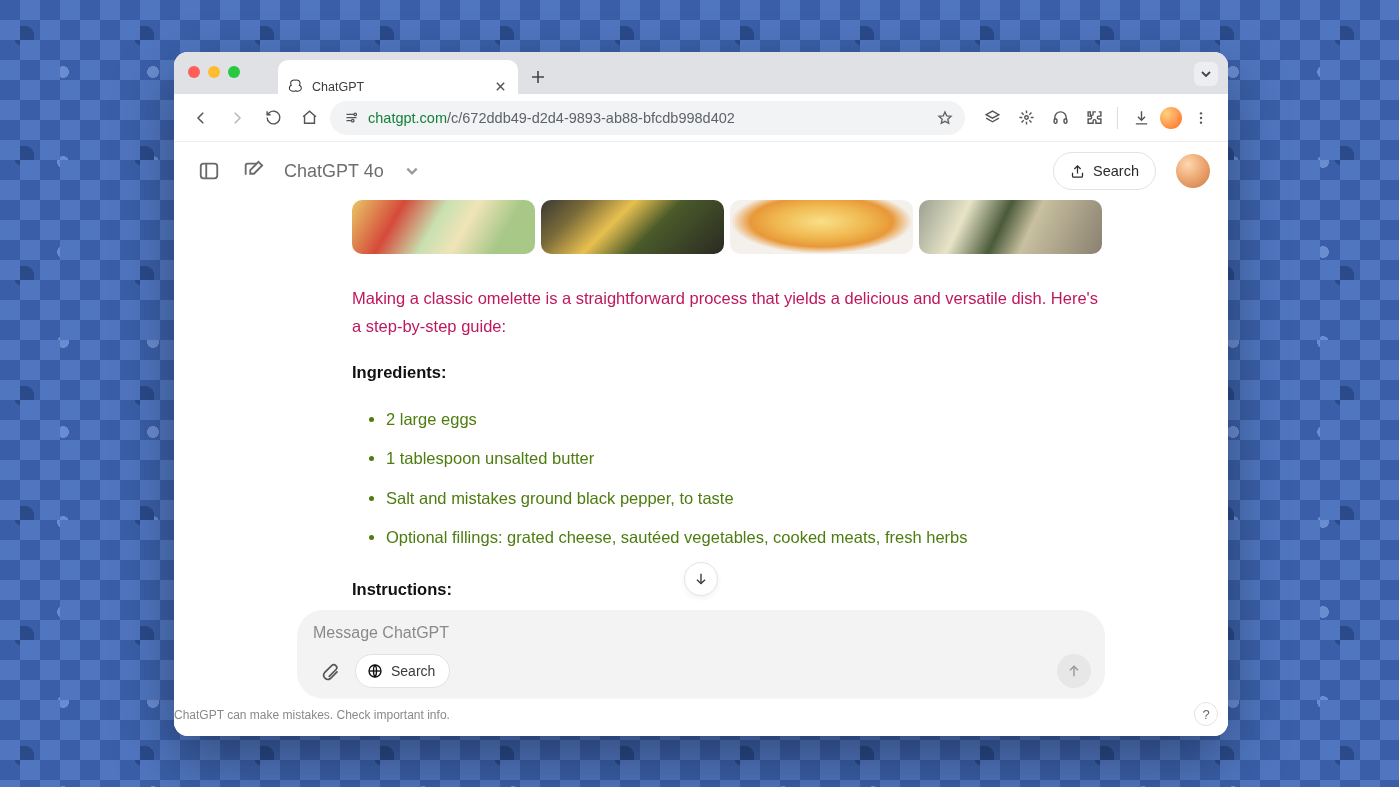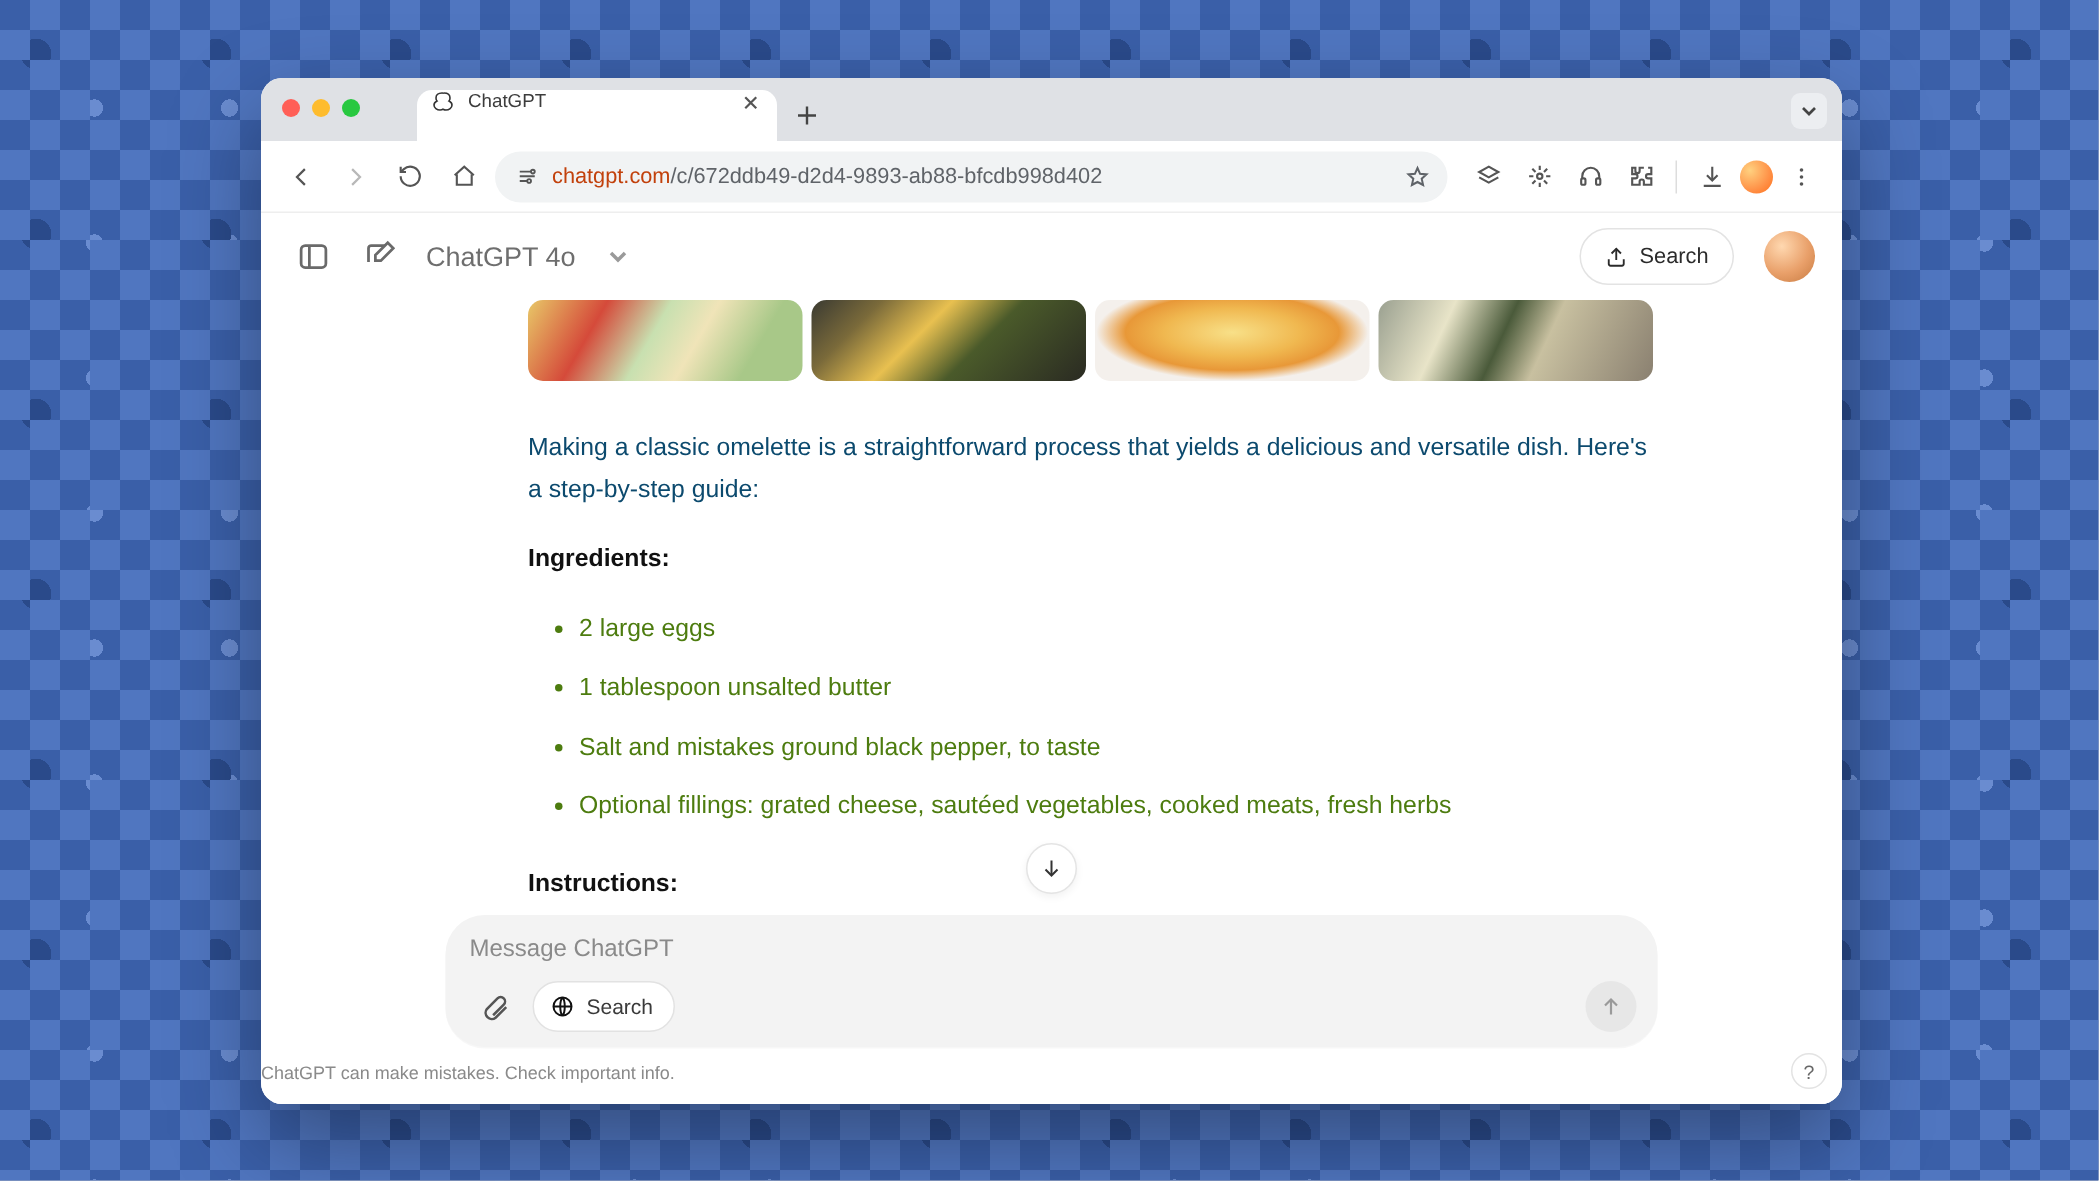--- a/index.html
+++ b/index.html
@@ -46,21 +46,21 @@
     position: relative;
   }
   .traffic { position: absolute; left: 14px; top: 14px; display:flex; gap:8px; }
   .tl { width:12px; height:12px; border-radius:50%; }
   .tl.r { background:#ff5f57; } .tl.y{background:#febc2e;} .tl.g{background:#28c840;}
   .tab {
     margin-left: 96px;
     height: 34px; min-width: 240px;
     background:#fff;
     border-radius:10px 10px 0 0;
-    display:flex; align-items:flex-start;
+    display:flex; align-items:flex-end;
     gap:8px; padding:0 10px;
     font-size:12.5px; color:#3c3c3c;
   }
   .tab .favicon { width:16px; height:16px; display:flex; align-items:center; justify-content:center; }
   .tab .title { flex:1; white-space:nowrap; overflow:hidden; text-overflow:ellipsis; }
   .tab .x { width:16px; height:16px; color:#555; display:flex;align-items:center;justify-content:center; border-radius:50%; }
   .newtab { width:28px; height:28px; display:flex;align-items:center;justify-content:center; color:#444; margin-left:6px; margin-bottom:3px;}
   .tabsdrop { position:absolute; right:10px; top:10px; width:24px; height:24px; border-radius:6px; background:#eceef1; display:flex;align-items:center;justify-content:center; color:#444;}
 
   
@@ -72,21 +72,21 @@
   }
   .tbtn { width:30px; height:30px; display:flex;align-items:center;justify-content:center; color:#555; border-radius:50%; }
   .tbtn.dis { color:#b8b8b8; }
   .omnibox {
     flex:1; height:34px; background:#f1f3f4; border-radius:17px;
     display:flex; align-items:center; gap:8px; padding:0 12px;
     font-size:14.5px; color:#3c3c3c;
   }
   .omnibox .left-ico { width:18px;height:18px; color:#555; display:flex;align-items:center;justify-content:center;}
   .omnibox .url { flex:1; white-space:nowrap; overflow:hidden; }
-  .omnibox .url .host { color:#c2410c; }
+  .omnibox .url .host { color:#15803d; }
   .omnibox .url .path { color:#5f6368; }
   .omnibox .star { color:#5f6368; }
   .rcluster { display:flex; align-items:center; gap:4px; margin-left:6px; }
   .sep { width:1px; height:22px; background:#ddd; margin:0 4px;}
   .avatar-sm {
     width:22px;height:22px;border-radius:50%;
     background: radial-gradient(circle at 30% 30%, #ffd180, #ff9248 60%, #ff6f1a);
   }
 
   
@@ -124,21 +124,21 @@
   .imgrow { display:flex; gap:6px; margin-bottom:30px; }
   .thumb {
     width:183px; height:54px; border-radius:10px;
     background:#ddd;
   }
   .thumb.a { background: linear-gradient(120deg,#e8c868 0%, #d54a3a 25%, #c8e0b0 45%, #f0e4b8 60%, #a8c888 80%);}
   .thumb.b { background: linear-gradient(135deg,#3a3a32 0%, #7a6a3a 20%, #e8c050 40%, #4a5a2a 60%, #2a2a22 100%);}
   .thumb.c { background: radial-gradient(ellipse at 50% 40%, #f8e088 0%, #f0b850 35%, #e89838 55%, #f4f0ec 70%);}
   .thumb.d { background: linear-gradient(115deg,#9aa090 0%, #e8e4c8 25%, #4a5a3a 45%, #c8c0a0 60%, #8a8070 100%);}
 
-  .para { font-size:16.5px; line-height:1.72; color:#0c4a6e; margin-bottom:22px; }
+  .para { font-size:16.5px; line-height:1.72; color:#be185d; margin-bottom:22px; }
   .h3 { font-size:16.5px; font-weight:700; color:#111; margin:10px 0 18px; }
   ul.ing { list-style: disc; padding-left:34px; margin:0 0 22px 0; }
   ul.ing li { font-size:16.5px; line-height:1.55; color:#4d7c0f; padding:7px 0; }
   ol.steps { list-style: decimal; padding-left:34px; }
   ol.steps li { font-size:16.5px; line-height:1.6; color:#1a1a1a; padding:6px 0;}
   ol.steps li .st { font-weight:700; }
 
   .scrolldown {
     position:absolute; left:50%; transform:translateX(-50%);
     top: 362px;

